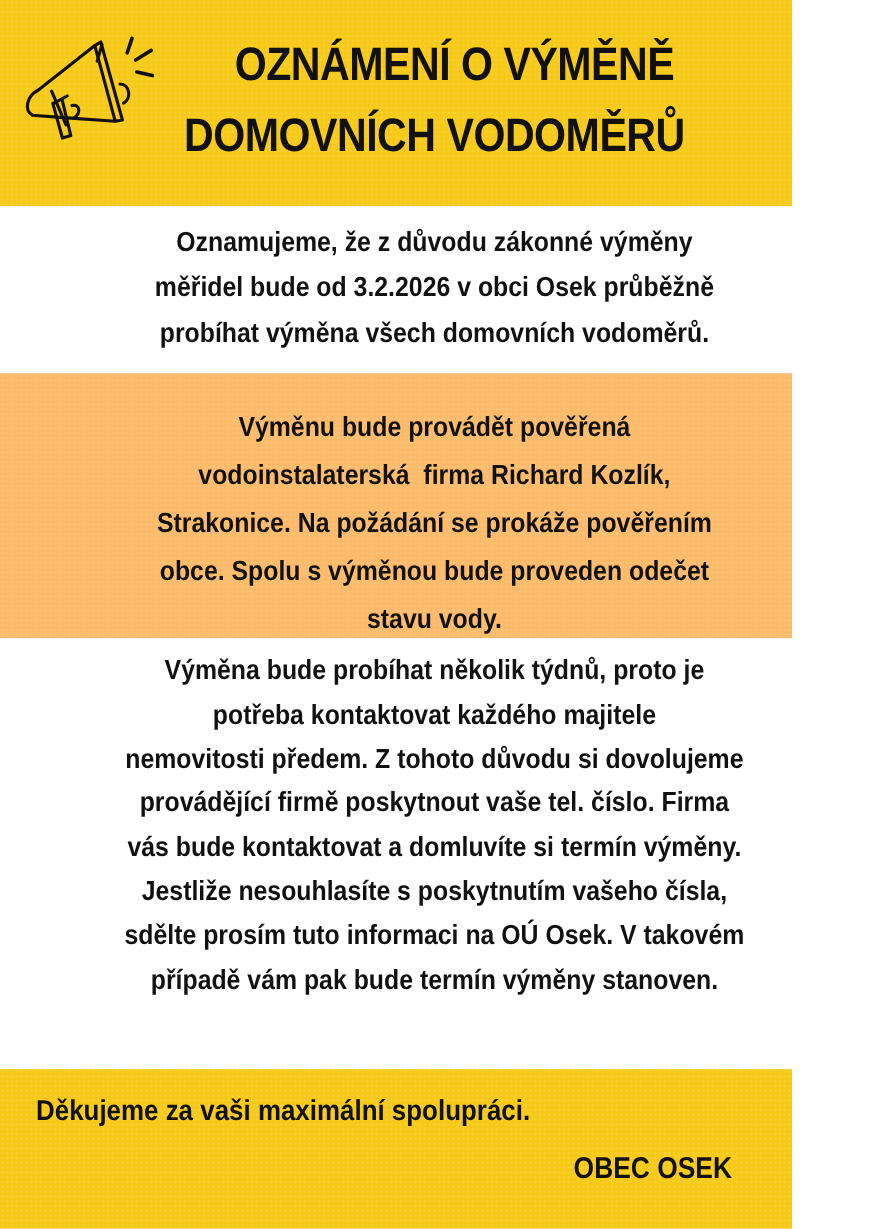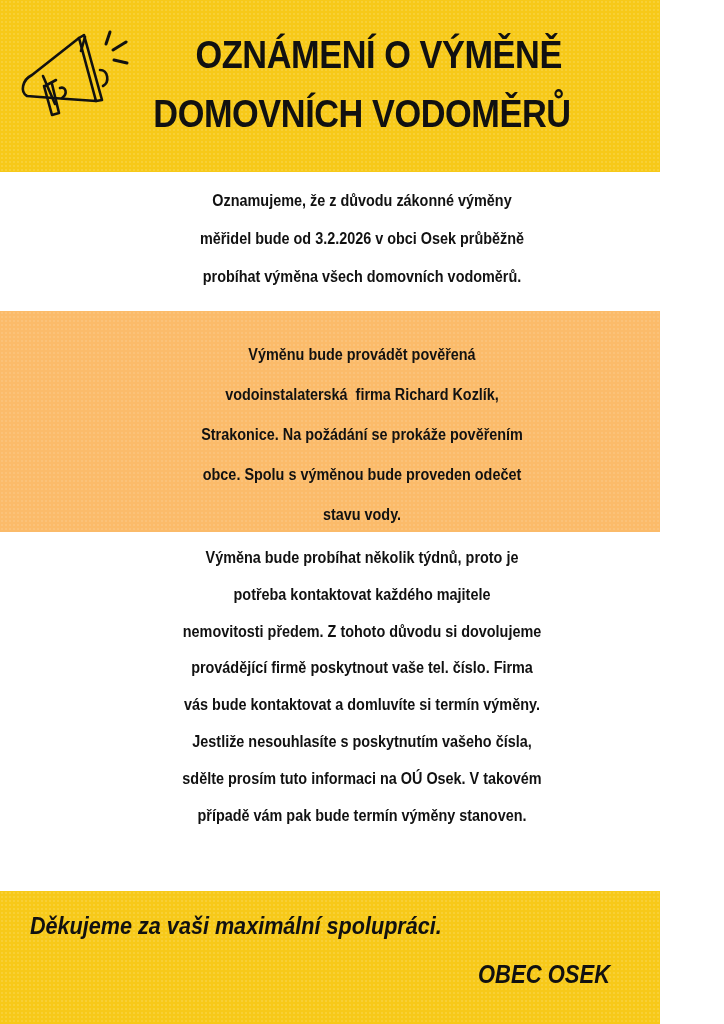--- a/index.html
+++ b/index.html
@@ -32,25 +32,24 @@
       background: #fbbb6a;
       background-image: radial-gradient(rgba(255,255,255,0.10) 1px, transparent 1px);
       background-size: 4px 4px;
     }
     .details { top: 532px; height: 359px; background: #ffffff; }
     .footer {
       top: 891px; height: 133px;
       background: #f7c919;
       background-image: radial-gradient(rgba(255,255,255,0.12) 1px, transparent 1px);
       background-size: 4px 4px;
-      font-style: italic;
     }
     .para {
       position: absolute; left: 0; width: 724px; margin: 0;
-      text-align: center; font-weight: bold; font-size: 16px;
+      text-align: center; font-weight: bold; font-size: 23px;
     }
     .para span { display: block; white-space: nowrap; transform: scaleX(0.9); }
     .intro .para { top: 10px; line-height: 38px; }
     .highlight .para { top: 24px; line-height: 40px; }
     .details .para { top: 8px; line-height: 36.8px; text-align: center; }
     .thanks {
       position: absolute; left: 30px; top: 21px; margin: 0;
       font-weight: bold; font-size: 24px; white-space: nowrap;
       transform: scaleX(0.9); transform-origin: left center;
     }

